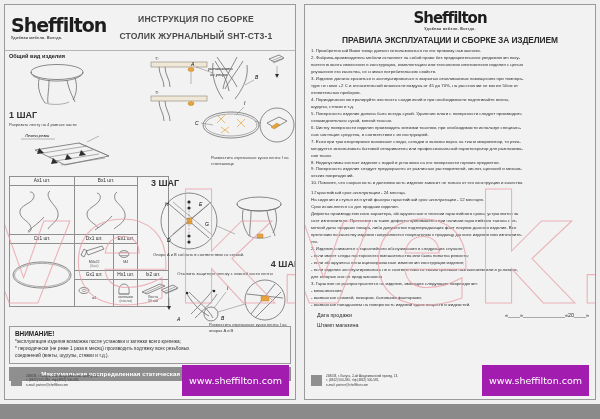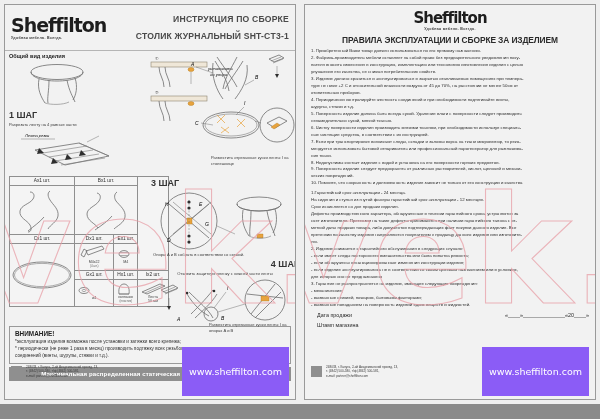--- a/index.html
+++ b/index.html
@@ -10,21 +10,21 @@
   .inner{border:1px solid #9a9a9a;background:#f2f2f2;width:100%;height:100%;box-sizing:border-box;position:relative;overflow:hidden;}
 
   
   .brand{font-family:"DejaVu Sans",sans-serif;font-weight:bold;color:#1d1d1d;letter-spacing:-1px;line-height:1;}
   .brand-sub{font-size:3.6px;letter-spacing:.3px;color:#3a3a3a;font-weight:bold;margin-top:1px;}
 
   
   .lhead{display:flex;align-items:center;height:46px;border-bottom:1px solid #b5b5b5;padding:0 6px;box-sizing:border-box;}
   .lhead .logo{width:92px;}
   .lhead .logo .brand{font-size:19px;}
-  .lhead .titles{flex:1;text-align:right;color:#4a4a4a;font-weight:bold;font-size:8.6px;letter-spacing:.2px;line-height:1.9;}
+  .lhead .titles{flex:1;text-align:center;color:#4a4a4a;font-weight:bold;font-size:8.6px;letter-spacing:.2px;line-height:1.9;}
 
   
   .lbody{position:relative;height:272px;}
   .colA{position:absolute;left:4px;top:2px;width:138px;}
   .colB{position:absolute;left:146px;top:2px;width:148px;}
   .step-h{font-size:9px;font-weight:bold;color:#333;margin:1px 0 2px;}
   .small-cap{font-size:4.1px;color:#3d3d3d;line-height:1.35;}
   .tiny-lbl{font-size:4px;font-style:italic;color:#444;}
   .sec-t{font-size:5.6px;font-weight:bold;color:#222;margin-bottom:2px;}
 
@@ -48,21 +48,21 @@
   
   .warn{margin:3px 4px 0;border:1px solid #9a9a9a;background:#f2f2f2;padding:3px 5px;box-sizing:border-box;}
   .warn-t{font-size:6.4px;font-weight:bold;color:#1f1f1f;margin-bottom:1.5px;}
   .warn p{margin:0 0 1px;font-size:4.7px;color:#2f2f2f;line-height:1.3;}
   .loadbar{margin:3px 4px 0;background:#8f8f8f;color:#fff;font-weight:bold;font-size:6.1px;text-align:center;padding:3.5px 0;letter-spacing:.1px;}
 
   
   .foot{position:absolute;left:0;right:0;bottom:3px;display:flex;align-items:center;padding:0 6px;box-sizing:border-box;}
   .foot .sq{width:11px;height:11px;background:#8f8f8f;margin-right:4px;flex:none;}
   .foot .addr{font-size:3.1px;color:#3b3b3b;line-height:1.5;flex:1;}
-  .urlbox{background:#8b5cf6;color:#fff;font-size:9.5px;padding:19px 7px;font-family:"DejaVu Sans",sans-serif;text-align:right;}
+  .urlbox{background:#a21caf;color:#fff;font-size:9.5px;padding:10px 7px;font-family:"DejaVu Sans",sans-serif;text-align:right;}
 
   
   .rhead{text-align:center;padding-top:6px;}
   .rhead .brand{font-size:15px;}
   .rtitle{font-size:8.4px;font-weight:bold;color:#2a2a2a;margin-top:4px;letter-spacing:-.1px;}
   .rules{padding:3px 6px 0;}
   .rules p{margin:0 0 .6px;font-size:4.35px;line-height:1.47;color:#2e2e2e;text-align:justify;}
   .wtitle{font-size:8.1px;font-weight:bold;color:#2a2a2a;text-align:center;margin:2px 0 2px;letter-spacing:-.1px;}
   .sale{display:flex;align-items:flex-end;padding:0 6px;margin-top:4px;font-size:5.4px;color:#2b2b2b;}
   .sale .lbl{padding-left:6px;}

